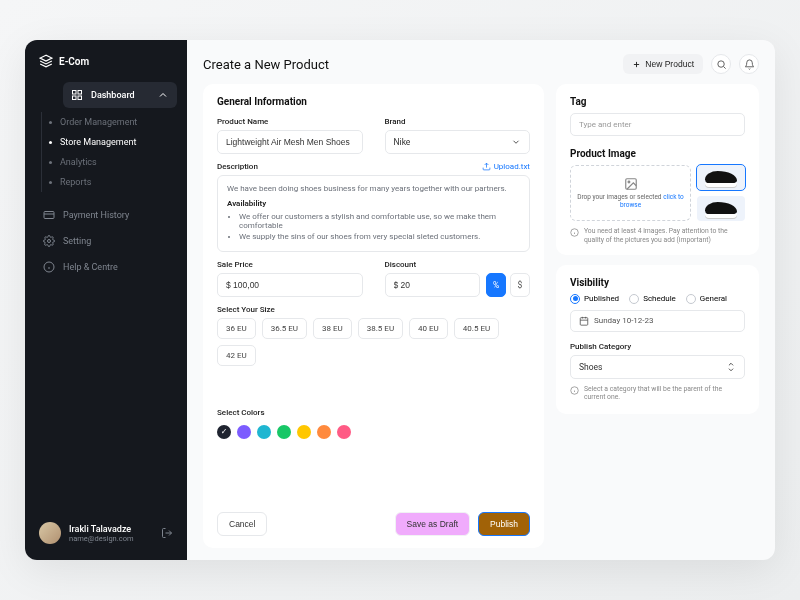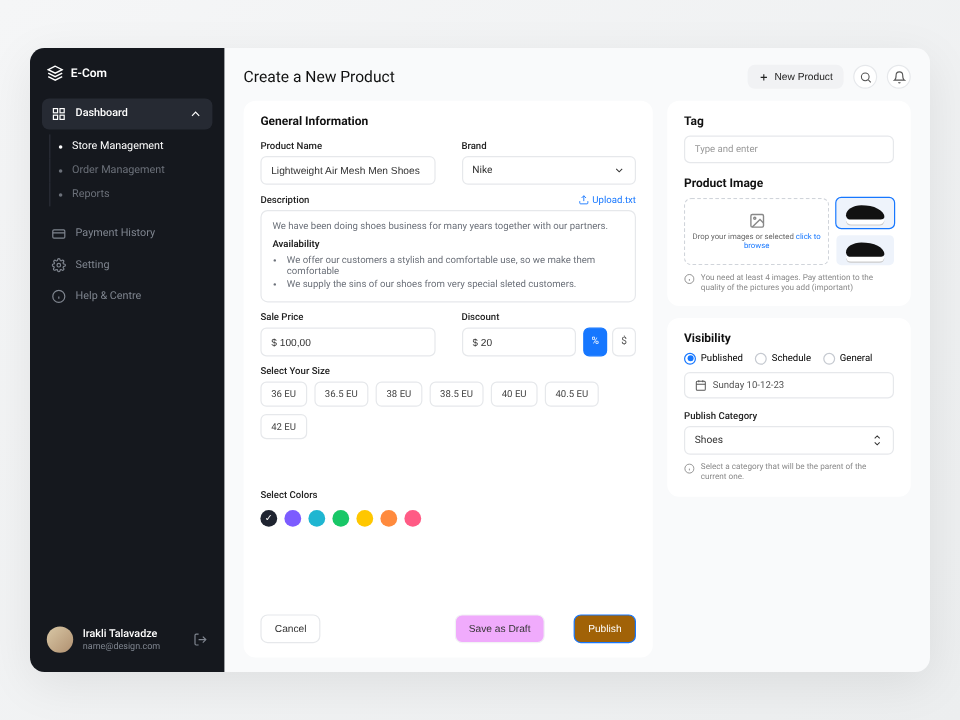--- a/index.html
+++ b/index.html
@@ -21,21 +21,21 @@
   width: 162px; background: #15181e; color: #fff;
   display: flex; flex-direction: column; padding: 14px 10px 10px;
   font-size: 9px;
 }
 .brand { display: flex; align-items: center; gap: 6px; font-weight: 600; font-size: 10px; margin: 0 4px 14px; }
 .brand svg { width: 14px; height: 14px; }
 .nav-item {
   display: flex; align-items: center; gap: 8px; padding: 7px 8px;
   border-radius: 6px; cursor: pointer; color: #7f858f;
 }
-.nav-item.active { background: #262a33; color: #fff; font-weight: 500; }
+.nav-item.active { background: #262a33; color: #fff; font-weight: 500; margin-left: 28px; }
 .nav-item svg { width: 12px; height: 12px; flex-shrink: 0; }
 .nav-item .chev { margin-left: auto; }
 .subnav { margin: 4px 0 10px 0; }
 .sub-item { display:flex; align-items:center; gap:8px; padding: 5px 8px 5px 14px; color: #6b7079; cursor: pointer; position: relative; }
 .sub-item::before { content:""; position:absolute; left:6px; top:0; bottom:0; width:1px; background:#2b2f38; }
 .sub-item .dot { width:3px; height:3px; border-radius:50%; background:#6b7079; }
 .sub-item.active { color: #fff; }
 .sub-item.active .dot { background:#fff; }
 .spacer { flex: 1; }
 .user { display: flex; align-items: center; gap: 8px; padding: 6px 4px; }
@@ -99,21 +99,21 @@
 .hint { display:flex; gap:5px; font-size:6.8px; color:#888; margin-top:6px; line-height:1.3; }
 .hint svg { width:9px; height:9px; flex-shrink:0; margin-top:1px;}
 
 .radio-row { display:flex; gap:10px; margin-bottom:6px; }
 .radio { display:flex; align-items:center; gap:4px; font-size:8px; cursor:pointer; }
 .radio-dot { width:10px; height:10px; border-radius:50%; border:1.5px solid #c5c9d0; display:flex; align-items:center; justify-content:center;}
 .radio.active .radio-dot { border-color:#1677ff; }
 .radio.active .radio-dot::after { content:""; width:5px; height:5px; border-radius:50%; background:#1677ff; }
 .date-pill { border:1px solid #e6e8eb; border-radius:5px; padding:5px 8px; font-size:8px; color:#555; display:flex; align-items:center; gap:5px; cursor:pointer; }
 
-.footer-btns { margin-top:auto; display:flex; gap:24px; padding-top:10px; }
+.footer-btns { margin-top:auto; display:flex; gap:8px; padding-top:10px; }
 .btn { border-radius:6px; padding:6px 11px; font-size:8.5px; cursor:pointer; border:1px solid #e6e8eb; background:#fff; font-weight:500; color:#333; }
 .btn.draft { margin-left:auto; background:#f0abfc; border-color:#f1f2f4;}
 .btn.primary { background:#a16207; border-color:#1677ff; color:#fff; }
 </style>
 </head>
 <body>
 
 <div class="window">
   <aside class="sidebar">
     <div class="brand">
@@ -128,27 +128,31 @@
           <rect x="14" y="3" width="7" height="7"></rect>
           <rect x="3" y="14" width="7" height="7"></rect>
           <rect x="14" y="14" width="7" height="7"></rect>
         </svg>
       <span>Dashboard</span>
       <svg class="chev" viewBox="0 0 24 24" width="10" height="10" fill="none" stroke="currentColor" stroke-width="2">
           <polyline points="18 15 12 9 6 15"></polyline>
         </svg>
     </div>
     <div class="subnav">
+      <div class="sub-item">
+          <span class="dot"></span>
+          <span>Order Management</span>
+        </div>
       <div class="sub-item active">
           <span class="dot"></span>
           <span>Store Management</span>
         </div>
       <div class="sub-item">
           <span class="dot"></span>
-          <span>Order Management</span>
+          <span>Analytics</span>
         </div>
       <div class="sub-item">
           <span class="dot"></span>
           <span>Reports</span>
         </div>
     </div>
     <div class="nav-item">
       <svg viewBox="0 0 24 24" fill="none" stroke="currentColor" stroke-width="2">
           <rect x="2" y="5" width="20" height="14" rx="2"></rect>
           <line x1="2" y1="10" x2="22" y2="10"></line>

